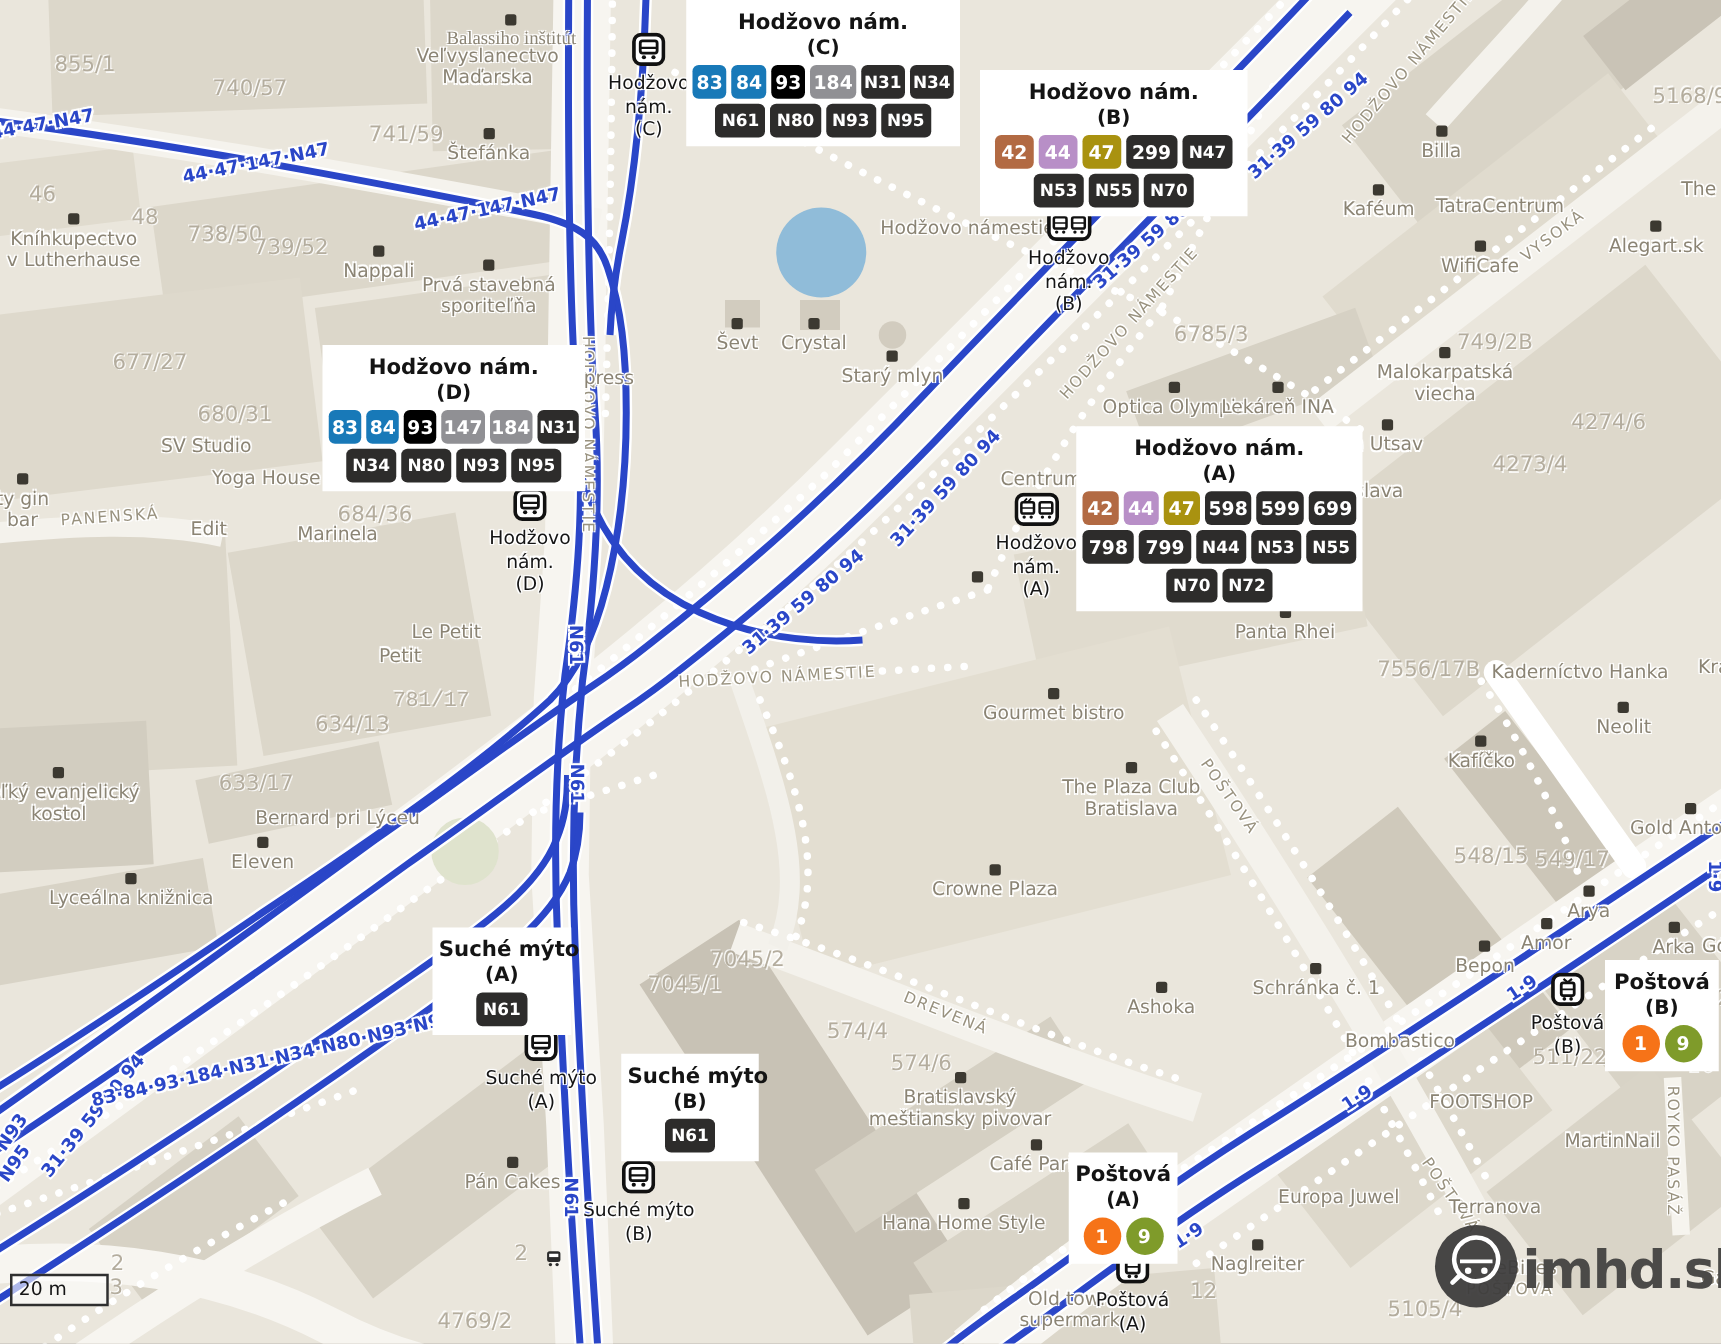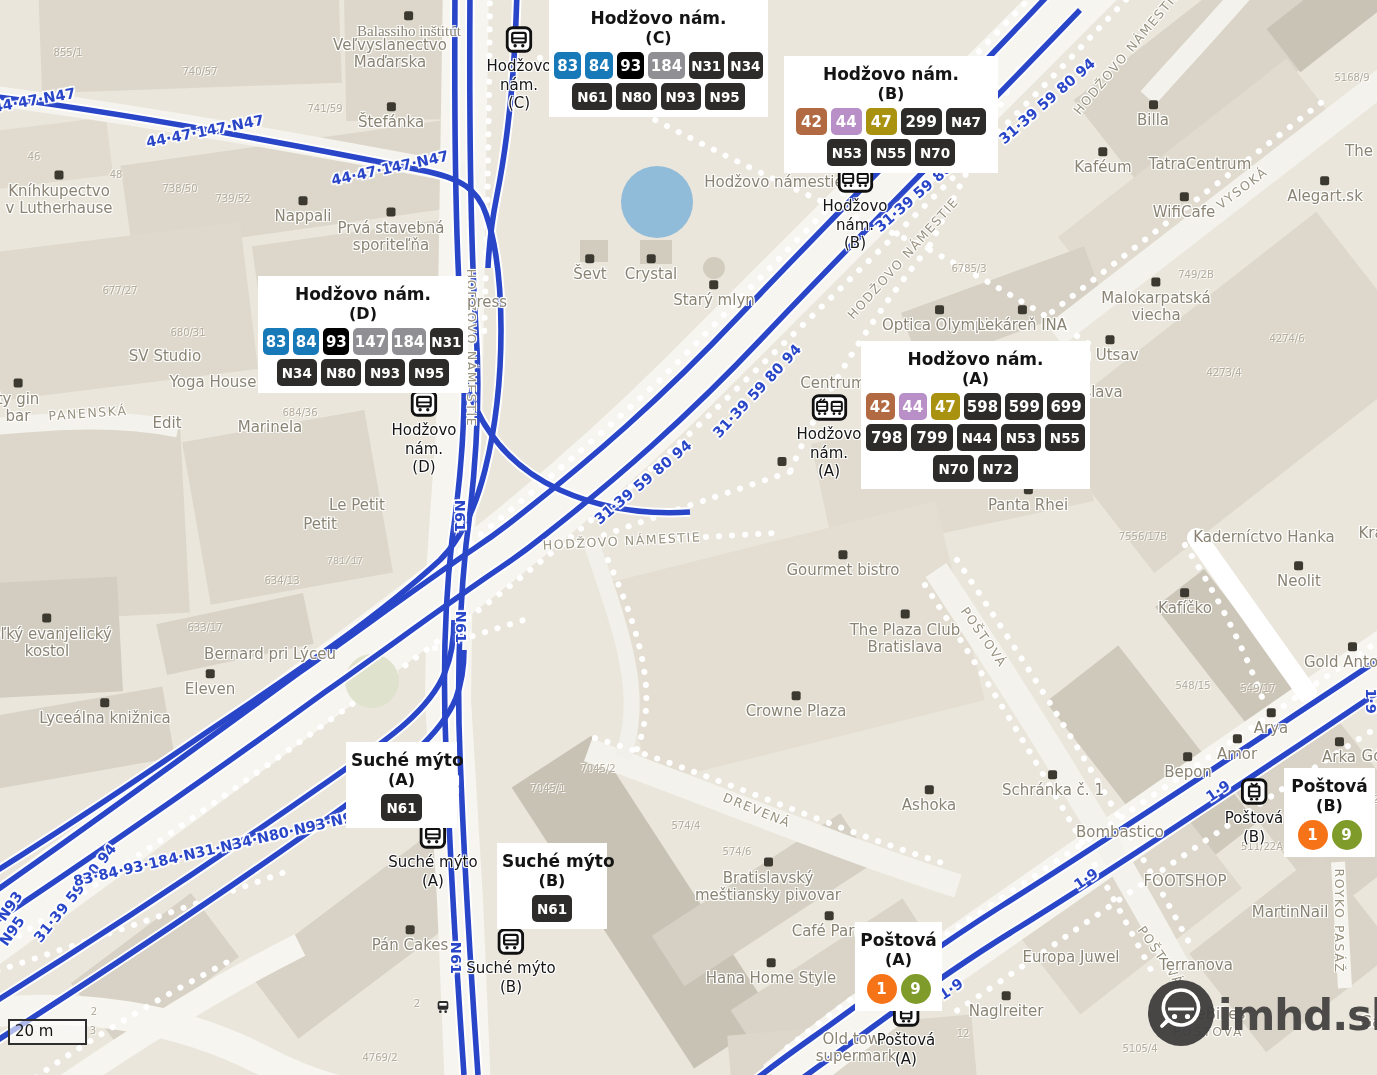--- a/index.html
+++ b/index.html
@@ -1,21 +1,21 @@
 <!DOCTYPE html>
 <html><head>
 <meta charset="utf-8">
 <style>
   html,body{margin:0;padding:0;background:#888;}
   .stage{position:relative;width:1377px;height:1075px;overflow:hidden;background:#eae6dc;
          font-family:"DejaVu Sans","Liberation Sans",sans-serif;}
   .stage svg.base{position:absolute;left:0;top:0;z-index:0;}
   #overlay{position:absolute;left:0;top:0;width:100%;height:100%;z-index:1;}
   .halo{text-shadow:-1px -1px 0 #fff,1px -1px 0 #fff,-1px 1px 0 #fff,1px 1px 0 #fff,0 0 3px #fff;}
-  .parcel{position:absolute;font-size:10px;color:#b4ad9e;white-space:nowrap;z-index:1;
+  .parcel{position:absolute;font-size:17px;color:#b4ad9e;white-space:nowrap;z-index:1;
           text-shadow:-1px -1px 0 #ffffffcc,1px 1px 0 #ffffffcc;}
   .street{position:absolute;font-size:12.5px;letter-spacing:1.6px;color:#99927f;white-space:nowrap;z-index:1;}
   .poi{position:absolute;display:flex;flex-direction:column;align-items:center;color:#8b8474;
        font-size:15px;line-height:1.16;text-align:center;white-space:nowrap;z-index:1;}
   .poi-icon{width:9px;height:9px;background:#3c3931;border-radius:2px;margin-bottom:3px;}
   .routelbl{position:absolute;color:#2a46c8;font-weight:bold;font-size:14.5px;white-space:nowrap;z-index:2;
             text-shadow:-1.5px -1.5px 0 #fff,1.5px -1.5px 0 #fff,-1.5px 1.5px 0 #fff,1.5px 1.5px 0 #fff,0 0 4px #fff;}
   .marker{position:absolute;display:flex;flex-direction:column;align-items:center;z-index:3;}
   .marker .mlabel{font-size:15px;color:#151515;line-height:1.18;text-align:center;white-space:nowrap;margin-top:1px;}
   .card{position:absolute;background:#fff;padding:8px 5px 7px;text-align:center;z-index:4;}

